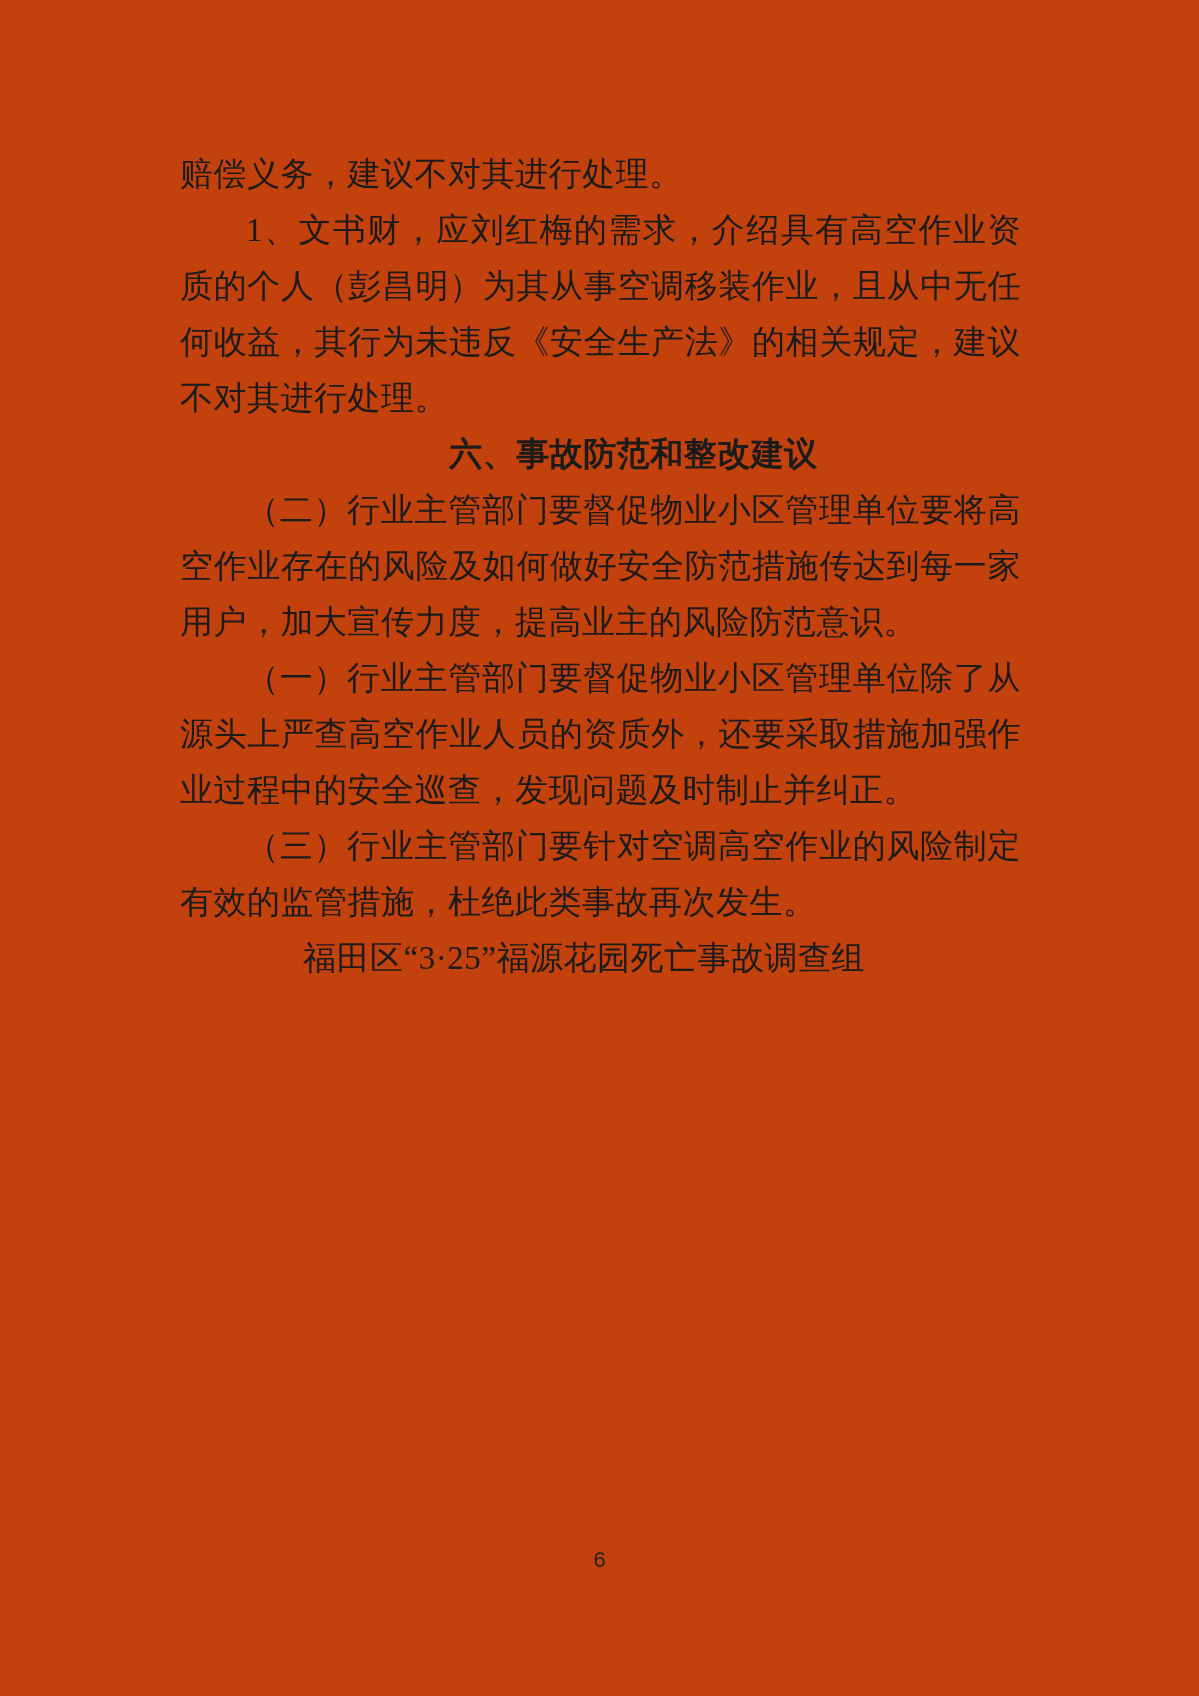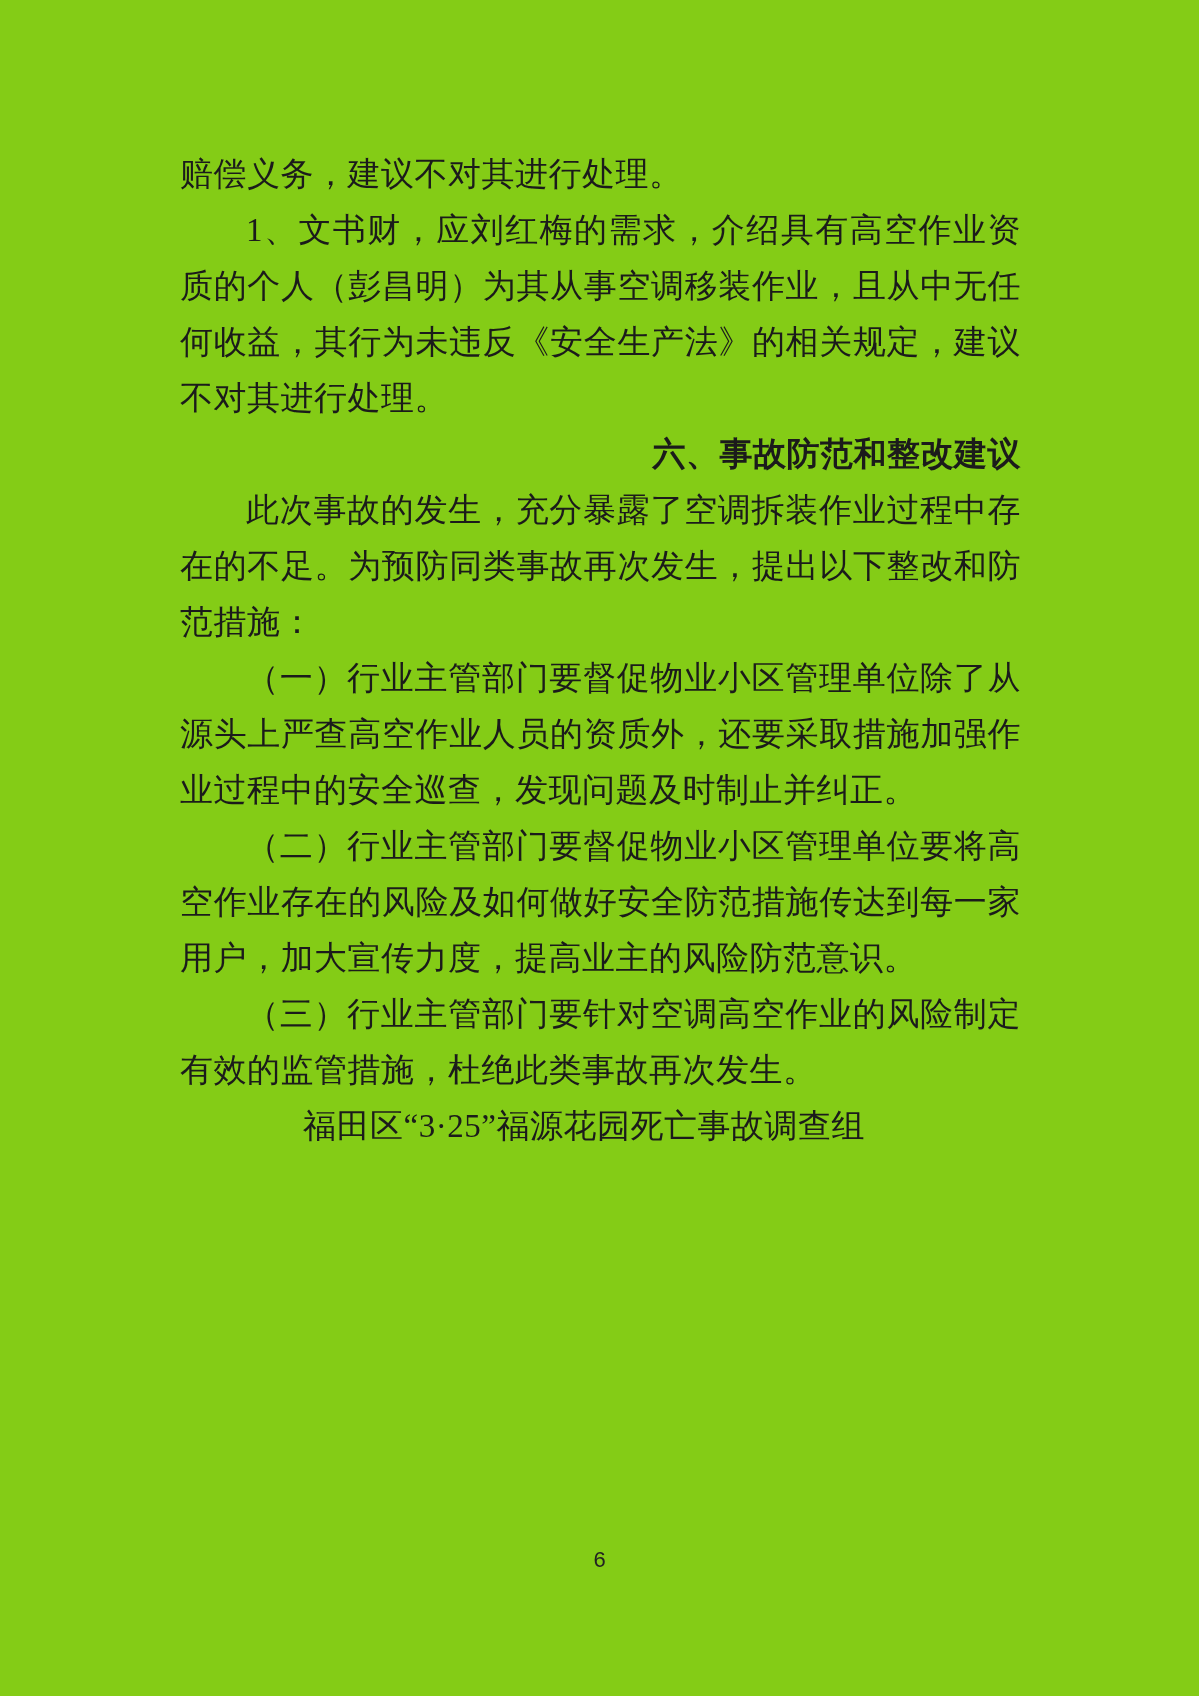--- a/index.html
+++ b/index.html
@@ -4,21 +4,21 @@
 <style>
   html, body {
     margin: 0;
     padding: 0;
     background: #ffffff;
   }
   .page {
     position: relative;
     width: 1199px;
     height: 1696px;
-    background: #84cc16;
+    background: #c2410c;
     overflow: hidden;
     font-family: "Liberation Serif", "DejaVu Serif", serif;
     color: #1b1b1b;
   }
   .content {
     position: absolute;
     left: 180px;
     top: 146px;
     width: 841px;
     font-size: 33px;
@@ -28,21 +28,21 @@
   }
   .content p {
     margin: 0;
   }
   p.indent {
     text-indent: 2em;
   }
   p.heading {
     font-family: Liberation Serif, serif;
     font-weight: 700;
-    text-align: right;
+    text-align: center;
   }
   p.signature {
     text-align: center;
     padding-right: 33px;
   }
   p.date-line {
     text-align: right;
     padding-right: 84px;
   }
   .page-number {
@@ -59,20 +59,19 @@
 </style>
 </head>
 <body>
 
 <div class="page">
   <div class="content">
 
     <p class="">赔偿义务，建议不对其进行处理。</p>
       <p class="indent">1、文书财，应刘红梅的需求，介绍具有高空作业资质的个人（彭昌明）为其从事空调移装作业，且从中无任何收益，其行为未违反《安全生产法》的相关规定，建议不对其进行处理。</p>
       <p class="indent heading">六、事故防范和整改建议</p>
-      <p class="indent">此次事故的发生，充分暴露了空调拆装作业过程中存在的不足。为预防同类事故再次发生，提出以下整改和防范措施：</p>
+      <p class="indent">（二）行业主管部门要督促物业小区管理单位要将高空作业存在的风险及如何做好安全防范措施传达到每一家用户，加大宣传力度，提高业主的风险防范意识。</p>
       <p class="indent">（一）行业主管部门要督促物业小区管理单位除了从源头上严查高空作业人员的资质外，还要采取措施加强作业过程中的安全巡查，发现问题及时制止并纠正。</p>
-      <p class="indent">（二）行业主管部门要督促物业小区管理单位要将高空作业存在的风险及如何做好安全防范措施传达到每一家用户，加大宣传力度，提高业主的风险防范意识。</p>
       <p class="indent">（三）行业主管部门要针对空调高空作业的风险制定有效的监管措施，杜绝此类事故再次发生。</p>
       <p class="signature">福田区“3·25”福源花园死亡事故调查组</p>
   </div>
   <div class="page-number">6</div>
 </div>
 
 </body></html>

